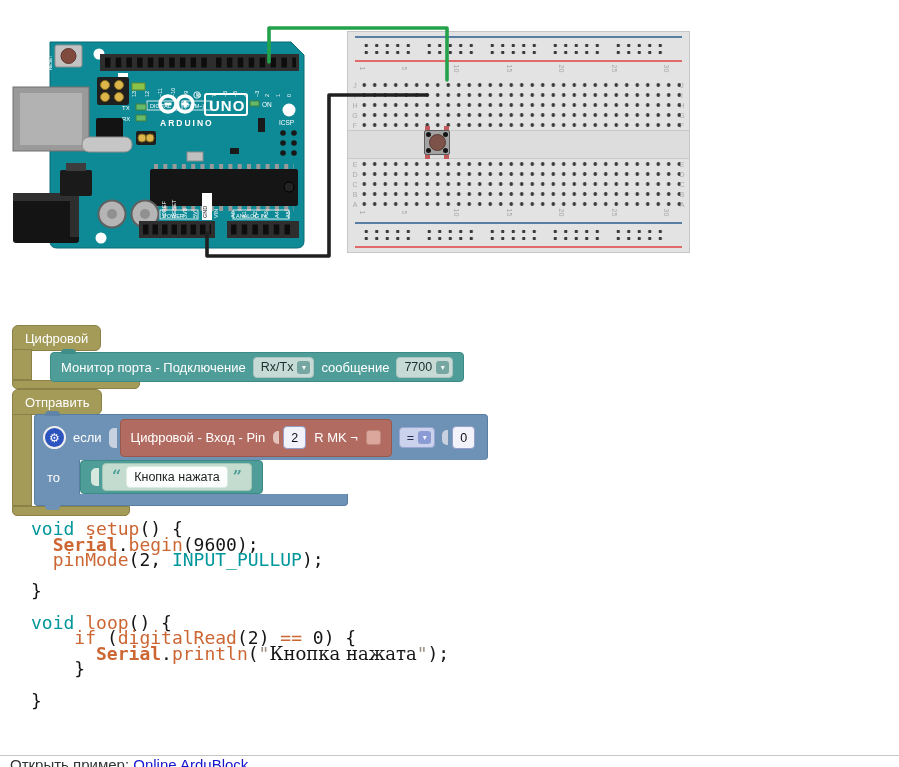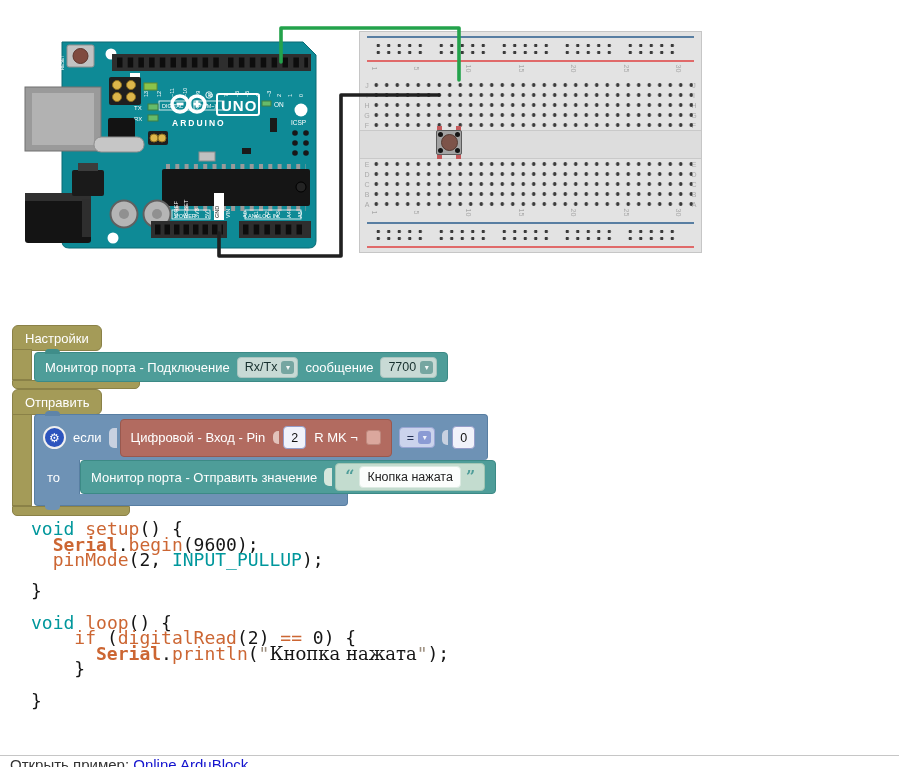--- a/index.html
+++ b/index.html
@@ -1,20 +1,20 @@
 <!DOCTYPE html>
 <html><head>
 <meta charset="utf-8">
 <style>
   html,body{margin:0;padding:0;background:#fff}
   .page{position:relative;width:899px;height:767px;background:#fff;overflow:hidden;
         font-family:"Liberation Sans",sans-serif;color:#333}
 
   
-  .circuit{position:absolute;left:12px;top:0;width:700px;height:262px}
+  .circuit{position:absolute;left:0;top:0;width:700px;height:262px}
   .overlay-svg{position:absolute;left:0;top:0;z-index:2;pointer-events:none}
 
   .breadboard{position:absolute;left:347px;top:31px;width:343px;height:222px;
               background:#E3E3E3;border:1px solid #C6C6C6;box-sizing:border-box;z-index:1}
   .bb-rail{position:absolute;left:5px;right:5px;height:26px}
   .rail-line{position:absolute;left:2px;right:2px;height:2px}
   .rail-line.blue{top:0;background:#8A8AD8}
   .rail-line.red{bottom:0;background:#E06A6A}
   .rail-dots{position:absolute;top:6px;left:8px;right:8px;height:14px;
      background-image:repeating-linear-gradient(90deg,rgba(227,227,227,0) 0 52.5px,#E3E3E3 52.5px 63px),
@@ -41,21 +41,21 @@
   
   .desc{position:absolute;left:10px;top:285px;margin:0;font-size:15px;color:#333}
 
   
   .blocks{position:absolute;left:10px;top:322px;width:560px;height:200px;font-size:13px}
   .olive{position:absolute;background:#A49B58;border:1px solid #8A8147;box-sizing:border-box}
   .hat{display:flex;align-items:center;height:26px;padding:0 12px;color:#fff;border-radius:6px 6px 6px 0}
   .foot{border-radius:0 0 5px 5px}
   .teal-block{position:absolute;background:#4E9D99;border:1px solid #3C8A86;border-radius:4px;
               color:#fff;display:inline-flex;align-items:center;gap:7px;padding:0 10px}
-  .teal-block.serial{left:24px;top:30px;height:28px}
+  .teal-block.serial{left:40px;top:30px;height:28px}
   .teal-block.serial::before{content:"";position:absolute;top:-4px;left:10px;width:15px;height:5px;
               background:#3F8D89;border-radius:4px 4px 0 0}
   .dd{display:inline-flex;align-items:center;gap:4px;height:19px;padding:0 3px 0 7px;border-radius:4px;
       background:#C8DAD5;border:1px solid #A9C4BF;color:#17302E;font-size:12.5px}
   .dd .arr{width:13px;height:13px;border-radius:3px;background:#76A6A1;color:#F2F7F6;font-size:8px;
            display:flex;align-items:center;justify-content:center}
   .dd.dd-blue{background:#CBD3EC;border-color:#9AA6D4;color:#233052}
   .dd.dd-blue .arr{background:#8B9BD4;color:#F0F2FA}
 
   .blue{background:#6E92B5;border:1px solid #587EA2;box-sizing:border-box}
@@ -334,21 +334,21 @@
 
       <path d="M269,62 L269,28 L447,28 L447,80" fill="none" stroke="#23A24B" stroke-width="3.6" stroke-linejoin="round" stroke-linecap="round"></path>
       <path d="M207,233 L207,256 L329,256 L329,95 L427,95" fill="none" stroke="#202020" stroke-width="3.6" stroke-linejoin="round" stroke-linecap="round"></path>
     </svg>
   </div>
 
 
   <div class="blocks">
 
     <div class="olive hat" style="left:2px;top:3px">
-      <span>Настройки</span>
+      <span>Цифровой</span>
     </div>
     <div class="olive" style="left:2px;top:27px;width:20px;height:31px"></div>
     <div class="olive foot" style="left:2px;top:58px;width:128px;height:9px"></div>
 
     <div class="teal-block serial">
       <span class="bt">Монитор порта - Подключение</span>
       <span class="dd">
         <span>Rx/Tx</span>
         <span class="arr">▾</span>
       </span>
@@ -382,21 +382,20 @@
       </span>
       <span class="cup cup-blue sm"></span>
       <span class="field">0</span>
     </div>
 
     <div class="row2">
       <div class="blue col">
         <span>то</span>
       </div>
       <div class="teal-block send">
-        <span class="bt">Монитор порта - Отправить значение</span>
         <span class="cup cup-green"></span>
         <span class="str-block">
           <span class="qm">“</span>
           <span class="sfield">Кнопка нажата</span>
           <span class="qm">”</span>
         </span>
       </div>
     </div>
 
     <div class="blue bar"></div>

